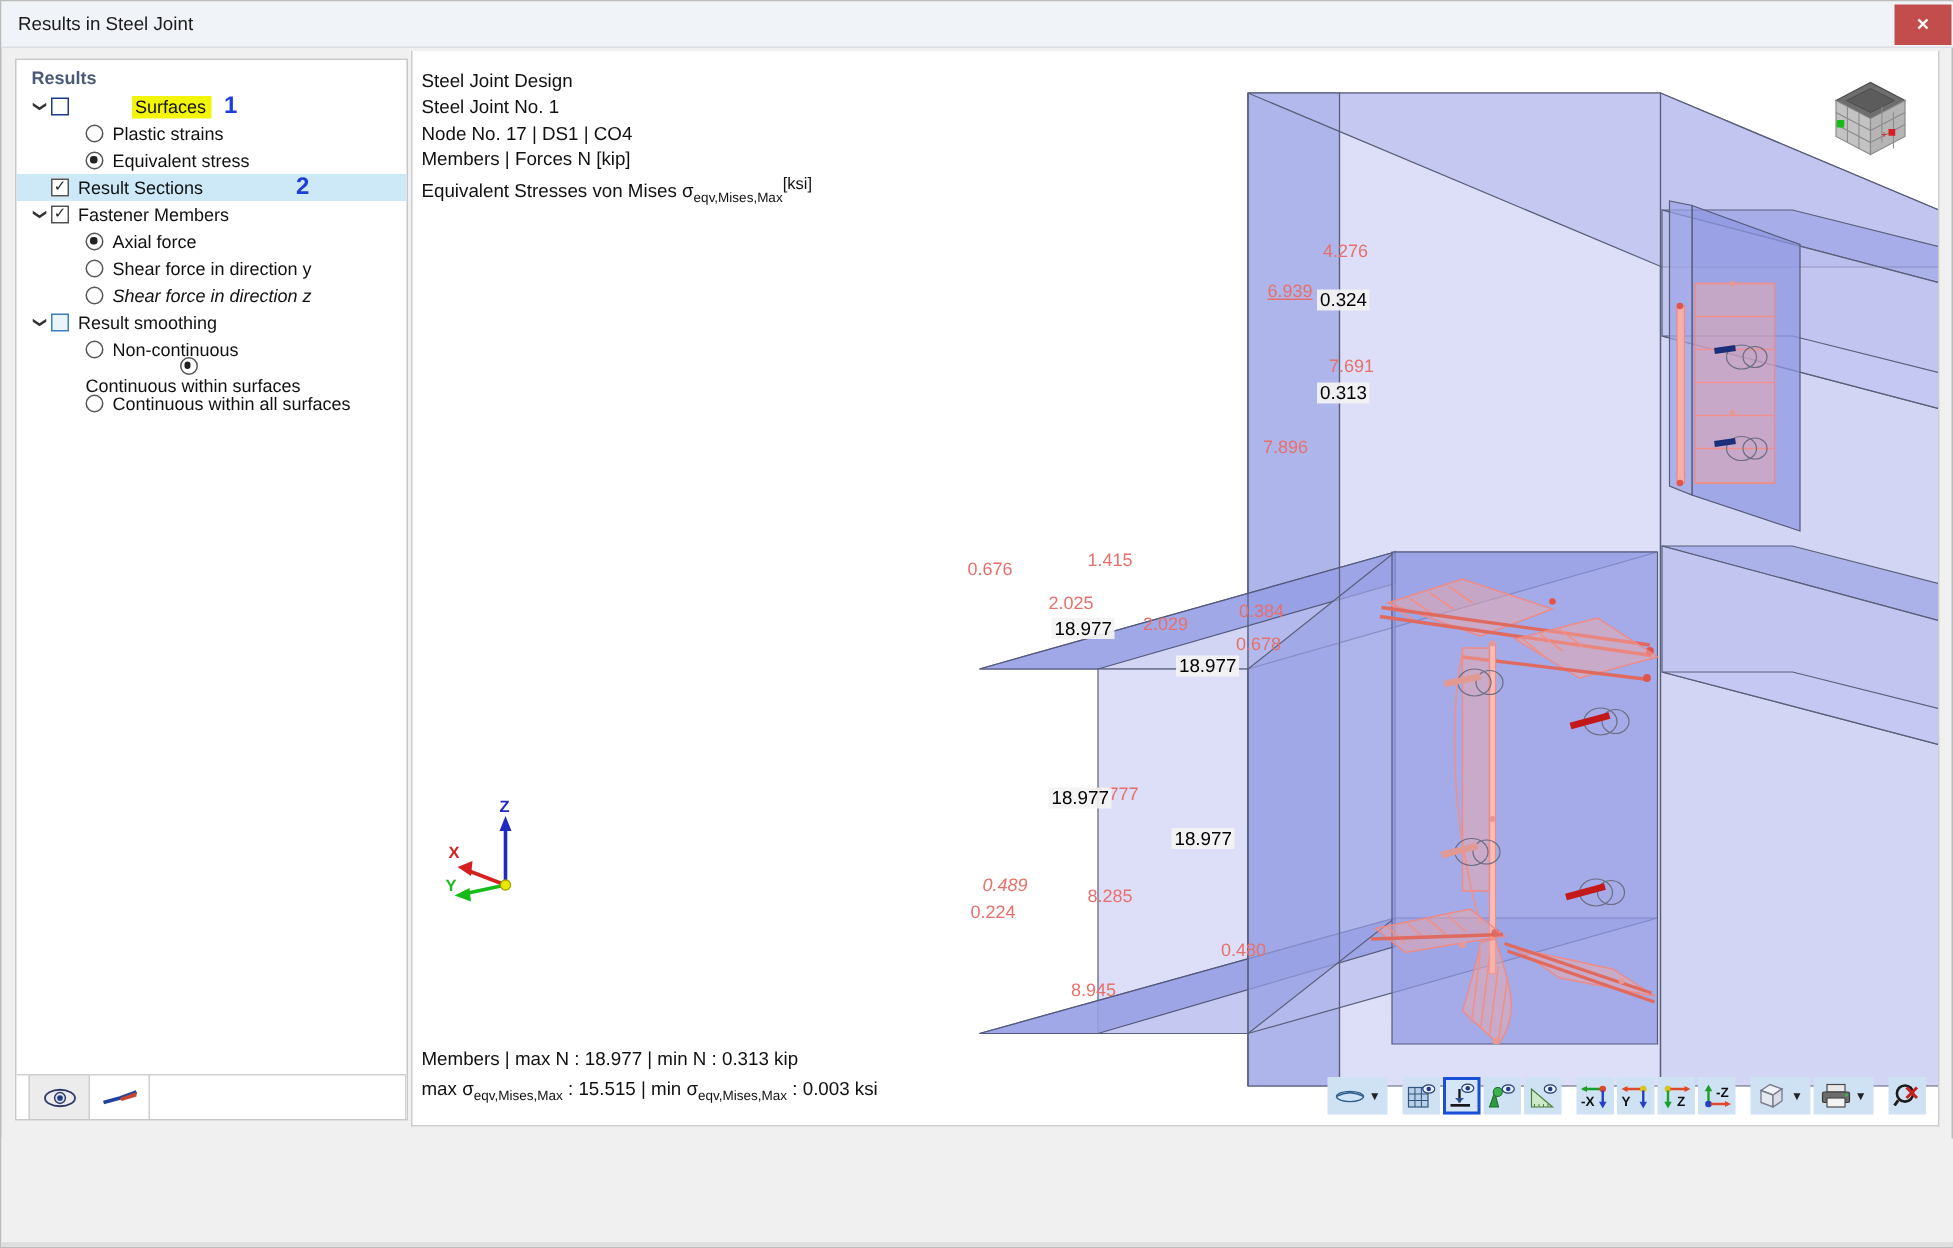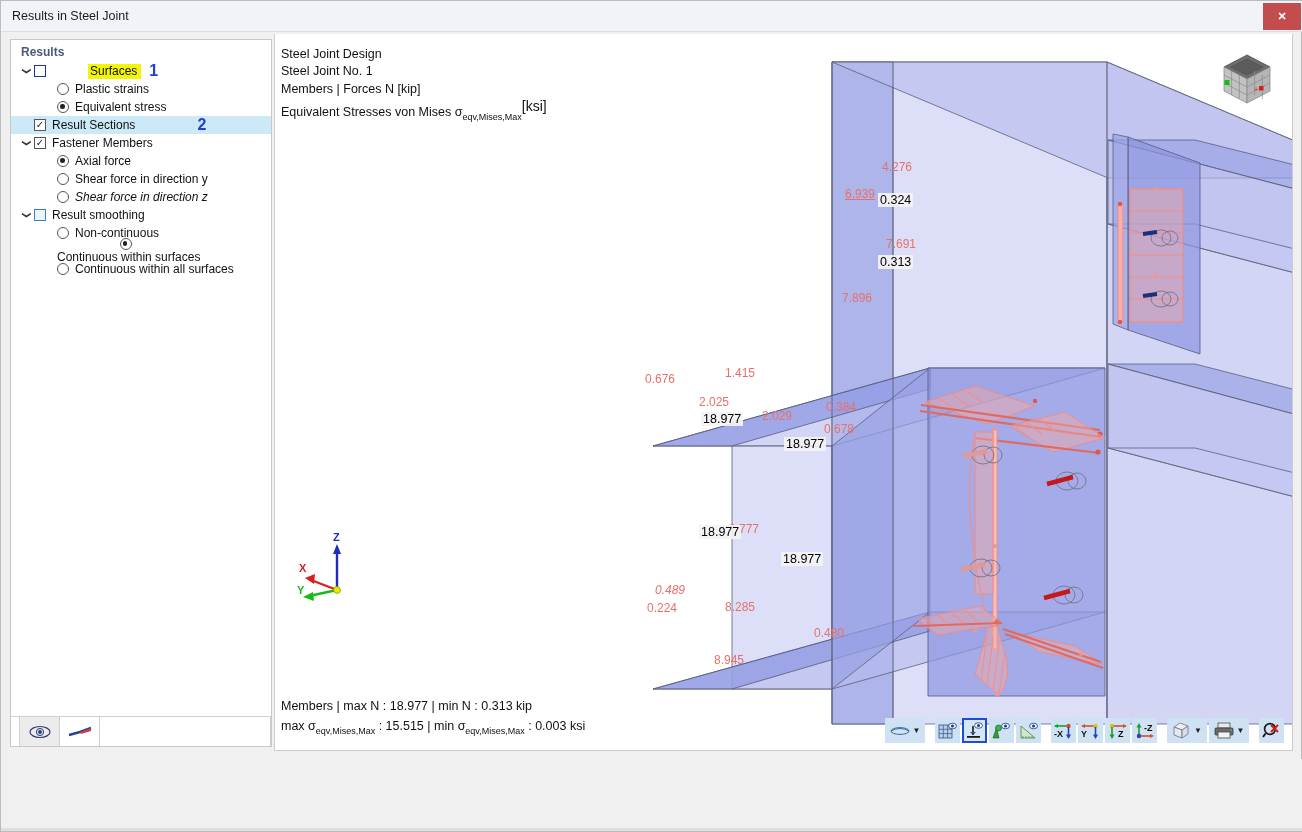--- a/index.html
+++ b/index.html
@@ -141,21 +141,21 @@
     position: absolute; left: 6px; top: 12px;
     font-size: 12.5px; line-height: 17.3px;
     color: #111; white-space: nowrap;
   }
   .vp-footer {
     position: absolute; left: 6px; bottom: 10px;
     font-size: 12.5px; line-height: 20px;
     color: #111; white-space: nowrap;
   }
   sub { font-size: 9px; }
-  .sup-unit { font-size: 14px; vertical-align: super; }
+  .sup-unit { font-size: 11px; vertical-align: super; }
 
   
   .navcube {
     position: absolute; right: 16px; top: 17px;
     width: 58px; height: 58px;
     cursor: pointer;
   }
   
   .triad {
     position: absolute; left: 20px; bottom: 148px;
@@ -470,20 +470,21 @@
       </g>
 
       <line x1="557" y1="28" x2="557" y2="690" stroke="#5a5f78" stroke-width="0.8"></line>
       <line x1="618" y1="28" x2="618" y2="690" stroke="#5a5f78" stroke-width="0.8"></line>
       <line x1="832" y1="28" x2="832" y2="690" stroke="#5a5f78" stroke-width="0.8"></line>
     </svg>
 
     <div class="vp-header">
       <div>Steel Joint Design</div>
       <div>Steel Joint No. 1</div>
+      <div>Node No. 17 | DS1 | CO4</div>
       <div>Members | Forces N [kip]</div>
       <div>
         <span>Equivalent Stresses von Mises σ</span><sub>eqv,Mises,Max</sub><span class="sup-unit">[ksi]</span>
       </div>
     </div>
 
     <div class="vp-footer">
       <div>Members | max N : 18.977 | min N : 0.313 kip</div>
       <div>
         <span>max σ</span><sub>eqv,Mises,Max</sub><span> : 15.515 | min σ</span><sub>eqv,Mises,Max</sub><span> : 0.003 ksi</span>
@@ -497,21 +498,21 @@
         <div class="lab red" style="left: 567px; top: 257px;">7.896</div>
         <div class="lab red" style="left: 370px; top: 338px;">0.676</div>
         <div class="lab red" style="left: 450px; top: 332px;">1.415</div>
         <div class="lab red" style="left: 424px; top: 361px;">2.025</div>
         <div class="lab red" style="left: 487px; top: 375px;">2.029</div>
         <div class="lab red" style="left: 551px; top: 366px;">0.384</div>
         <div class="lab red" style="left: 549px; top: 388px;">0.678</div>
         <div class="lab red" style="left: 454px; top: 488px;">2.777</div>
         <div class="lab red" style="left: 380px; top: 549px; font-style: italic;">0.489</div>
         <div class="lab red" style="left: 372px; top: 567px;">0.224</div>
-        <div class="lab red" style="left: 450px; top: 556px; margin-top: 10px;">8.285</div>
+        <div class="lab red" style="left: 450px; top: 556px;">8.285</div>
         <div class="lab red" style="left: 539px; top: 592px;">0.480</div>
         <div class="lab red" style="left: 439px; top: 619px;">8.945</div>
         <div class="lab box" style="left: 603px; top: 159px;">0.324</div>
         <div class="lab box" style="left: 603px; top: 221px;">0.313</div>
         <div class="lab box" style="left: 426px; top: 378px;">18.977</div>
         <div class="lab box" style="left: 509px; top: 403px;">18.977</div>
         <div class="lab box" style="left: 424px; top: 491px;">18.977</div>
         <div class="lab box" style="left: 506px; top: 518px;">18.977</div>
       </div>
 

